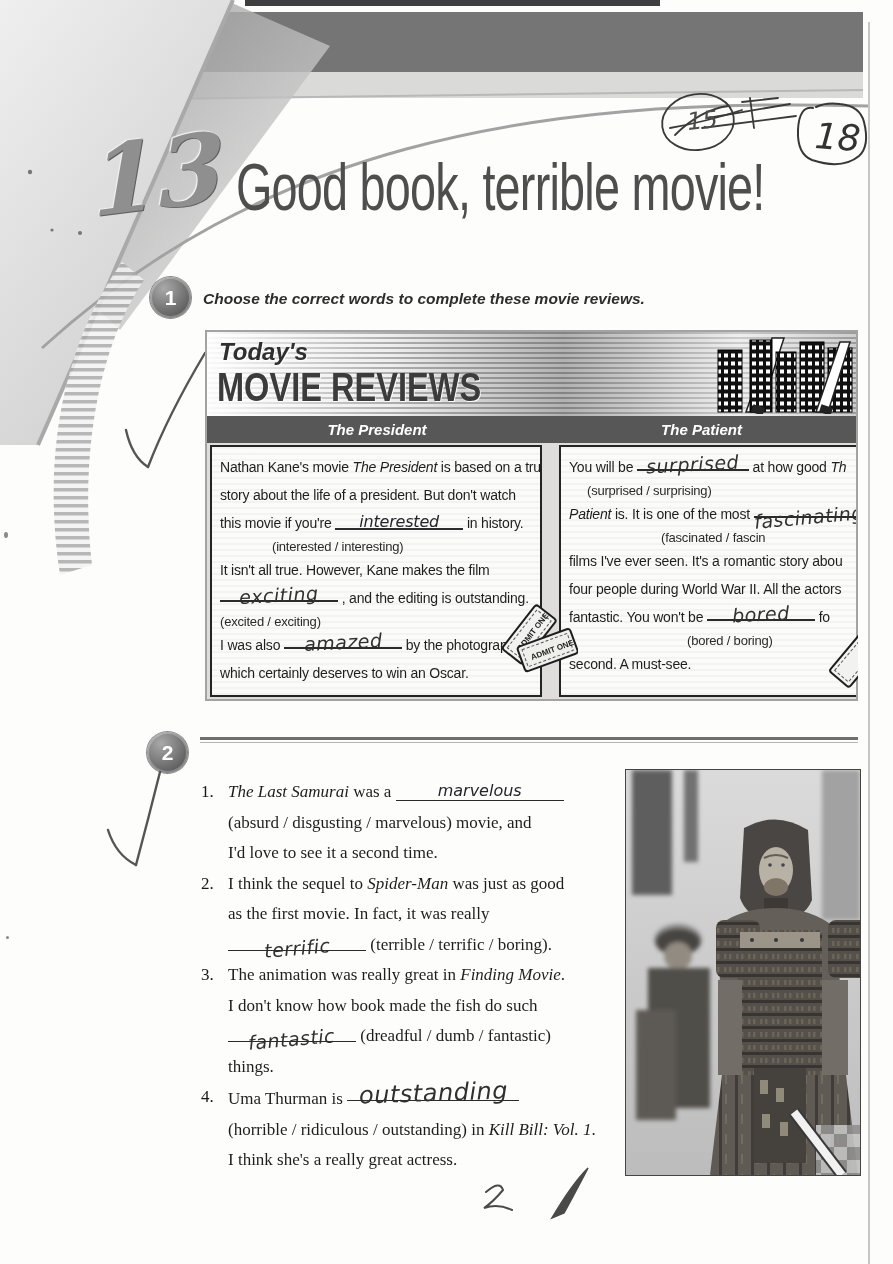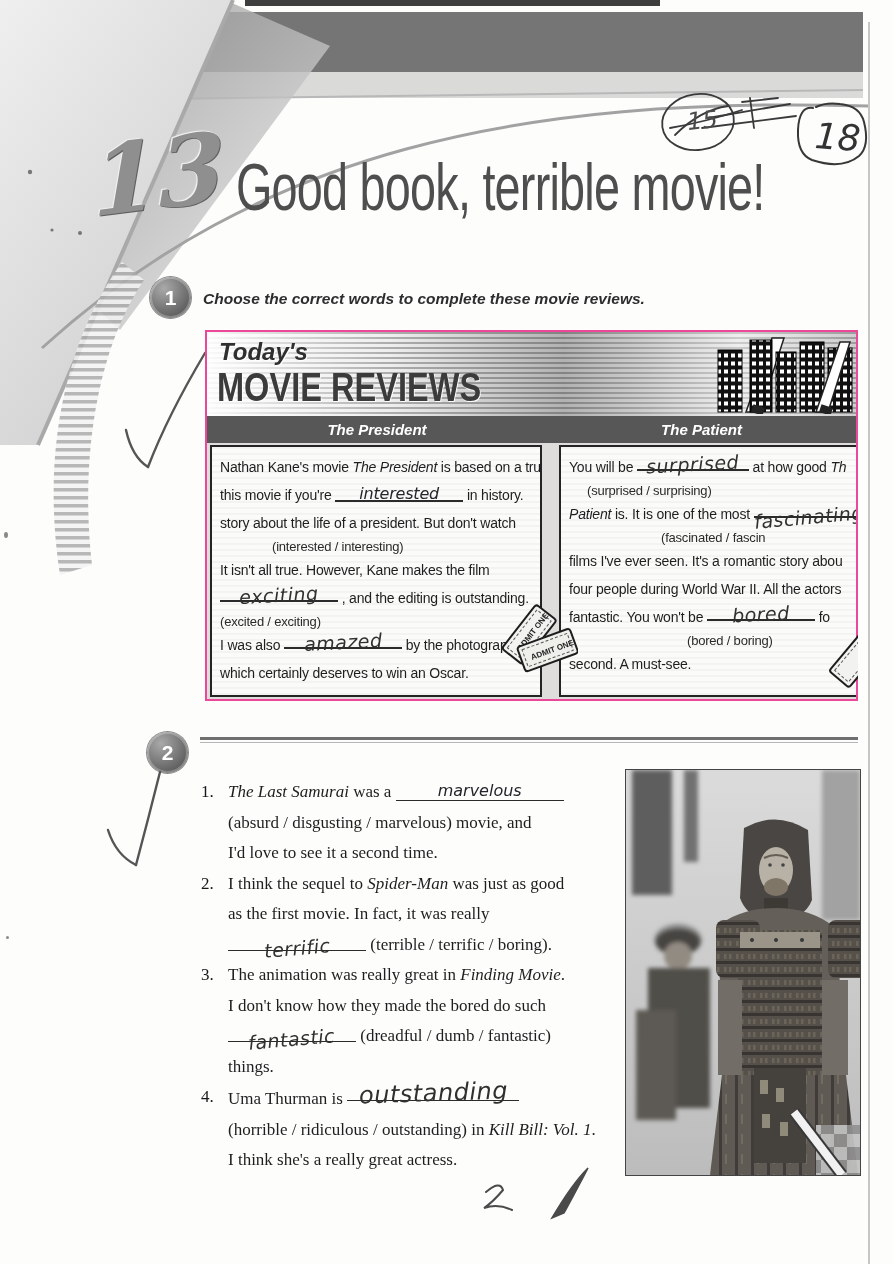--- a/index.html
+++ b/index.html
@@ -18,21 +18,21 @@
      white-space:nowrap;font-weight:500;}
 
   .badge{position:absolute;width:41px;height:41px;border-radius:50%;
      background:radial-gradient(circle at 34% 28%, #a9a9a9, #5e5e5e 75%);
      color:#fff;font-weight:bold;font-size:21px;display:flex;align-items:center;
      justify-content:center;box-shadow:inset 0 0 0 2px rgba(255,255,255,.25),0 0 0 1px #8a8a8a;}
   .instruction{position:absolute;font-style:italic;font-weight:bold;font-size:15.5px;color:#2d2d2d;}
 
   
   #reviews-box{position:absolute;left:205px;top:330px;width:653px;height:371px;
-     border:2px solid #ec4899;box-sizing:border-box;background:#c2410c;}
+     border:2px solid #a3a3a3;box-sizing:border-box;background:#c2410c;}
   #masthead{position:relative;height:84px;
      background:linear-gradient(90deg, rgba(255,255,255,.95) 0%, rgba(255,255,255,.15) 28%,
         rgba(90,90,90,.40) 55%, rgba(240,240,240,.55) 82%, rgba(150,150,150,.35) 100%),
      repeating-linear-gradient(180deg,#9e9e9e 0 2px,#ececec 2px 5px);}
   #masthead-top{position:absolute;left:12px;top:6px;font-style:italic;font-weight:bold;
      font-size:24px;color:#2f2f2f;text-shadow:1px 1px 0 #fff;}
   #masthead-main{position:absolute;left:10px;top:32px;font-weight:bold;font-size:37px;
      color:#3b3b3b;letter-spacing:0;transform:scaleX(.88) scaleY(1.12);transform-origin:left top;
      white-space:nowrap;text-transform:uppercase;text-shadow:1px 1px 0 #fff;}
   #title-bar{display:flex;height:27px;background:#575757;color:#fff;
@@ -163,22 +163,22 @@
         <rect x="104" y="70" width="12" height="8" fill="#222" transform="rotate(18 110 74)"></rect>
       </svg>
     </div>
     <div id="title-bar">
       <div class="cell">The President</div>
       <div class="cell">The Patient</div>
     </div>
     <div id="columns">
       <div class="col" id="col-left">
           <div class="tline ">Nathan Kane's movie <i>The President</i> is based on a true</div>
+          <div class="tline ">story about the life of a president. But don't watch</div>
           <div class="tline ">this movie if you're <span class="blank print" style="min-width: 128px;"><span class="answer">interested</span></span> in history.</div>
-          <div class="tline ">story about the life of a president. But don't watch</div>
           <div class="tline opts" style="margin-left: 52px;">(interested / interesting)</div>
           <div class="tline ">It isn't all true. However, Kane makes the film</div>
           <div class="tline "><span class="blank hand" style="min-width: 118px;"><span class="answer">exciting</span></span> , and the editing is outstanding.</div>
           <div class="tline opts">(excited / exciting)</div>
           <div class="tline ">I was also <span class="blank hand" style="min-width: 118px;"><span class="answer">amazed</span></span> by the photography,</div>
           <div class="tline ">which certainly deserves to win an Oscar.</div>
         </div>
       <div class="col" id="col-right">
           <div class="tline ">You will be <span class="blank hand" style="min-width: 112px;"><span class="answer">surprised</span></span> at how good <i>Th</i></div>
           <div class="tline opts" style="margin-left: 18px;">(surprised / surprising)</div>
@@ -235,21 +235,21 @@
         <div class="ibody">
           <div class="tline ">I think the sequel to <i>Spider-Man</i> was just as good</div>
           <div class="tline ">as the first movie. In fact, it was really</div>
           <div class="tline "><span class="blank hand struck" style="min-width: 138px;"><span class="answer">terrific</span></span> (terrible / terrific / boring).</div>
         </div>
       </div>
       <div class="item">
         <div class="inum">3.</div>
         <div class="ibody">
           <div class="tline ">The animation was really great in <i>Finding Movie</i>.</div>
-          <div class="tline ">I don't know how they made the bored do such</div>
+          <div class="tline ">I don't know how book made the fish do such</div>
           <div class="tline "><span class="blank hand struck" style="min-width: 128px;"><span class="answer">fantastic</span></span> (dreadful / dumb / fantastic)</div>
           <div class="tline ">things.</div>
         </div>
       </div>
       <div class="item">
         <div class="inum">4.</div>
         <div class="ibody">
           <div class="tline ">Uma Thurman is <span class="blank hand big" style="min-width: 172px;"><span class="answer">outstanding</span></span></div>
           <div class="tline ">(horrible / ridiculous / outstanding) in <i>Kill Bill: Vol. 1</i>.</div>
           <div class="tline ">I think she's a really great actress.</div>

